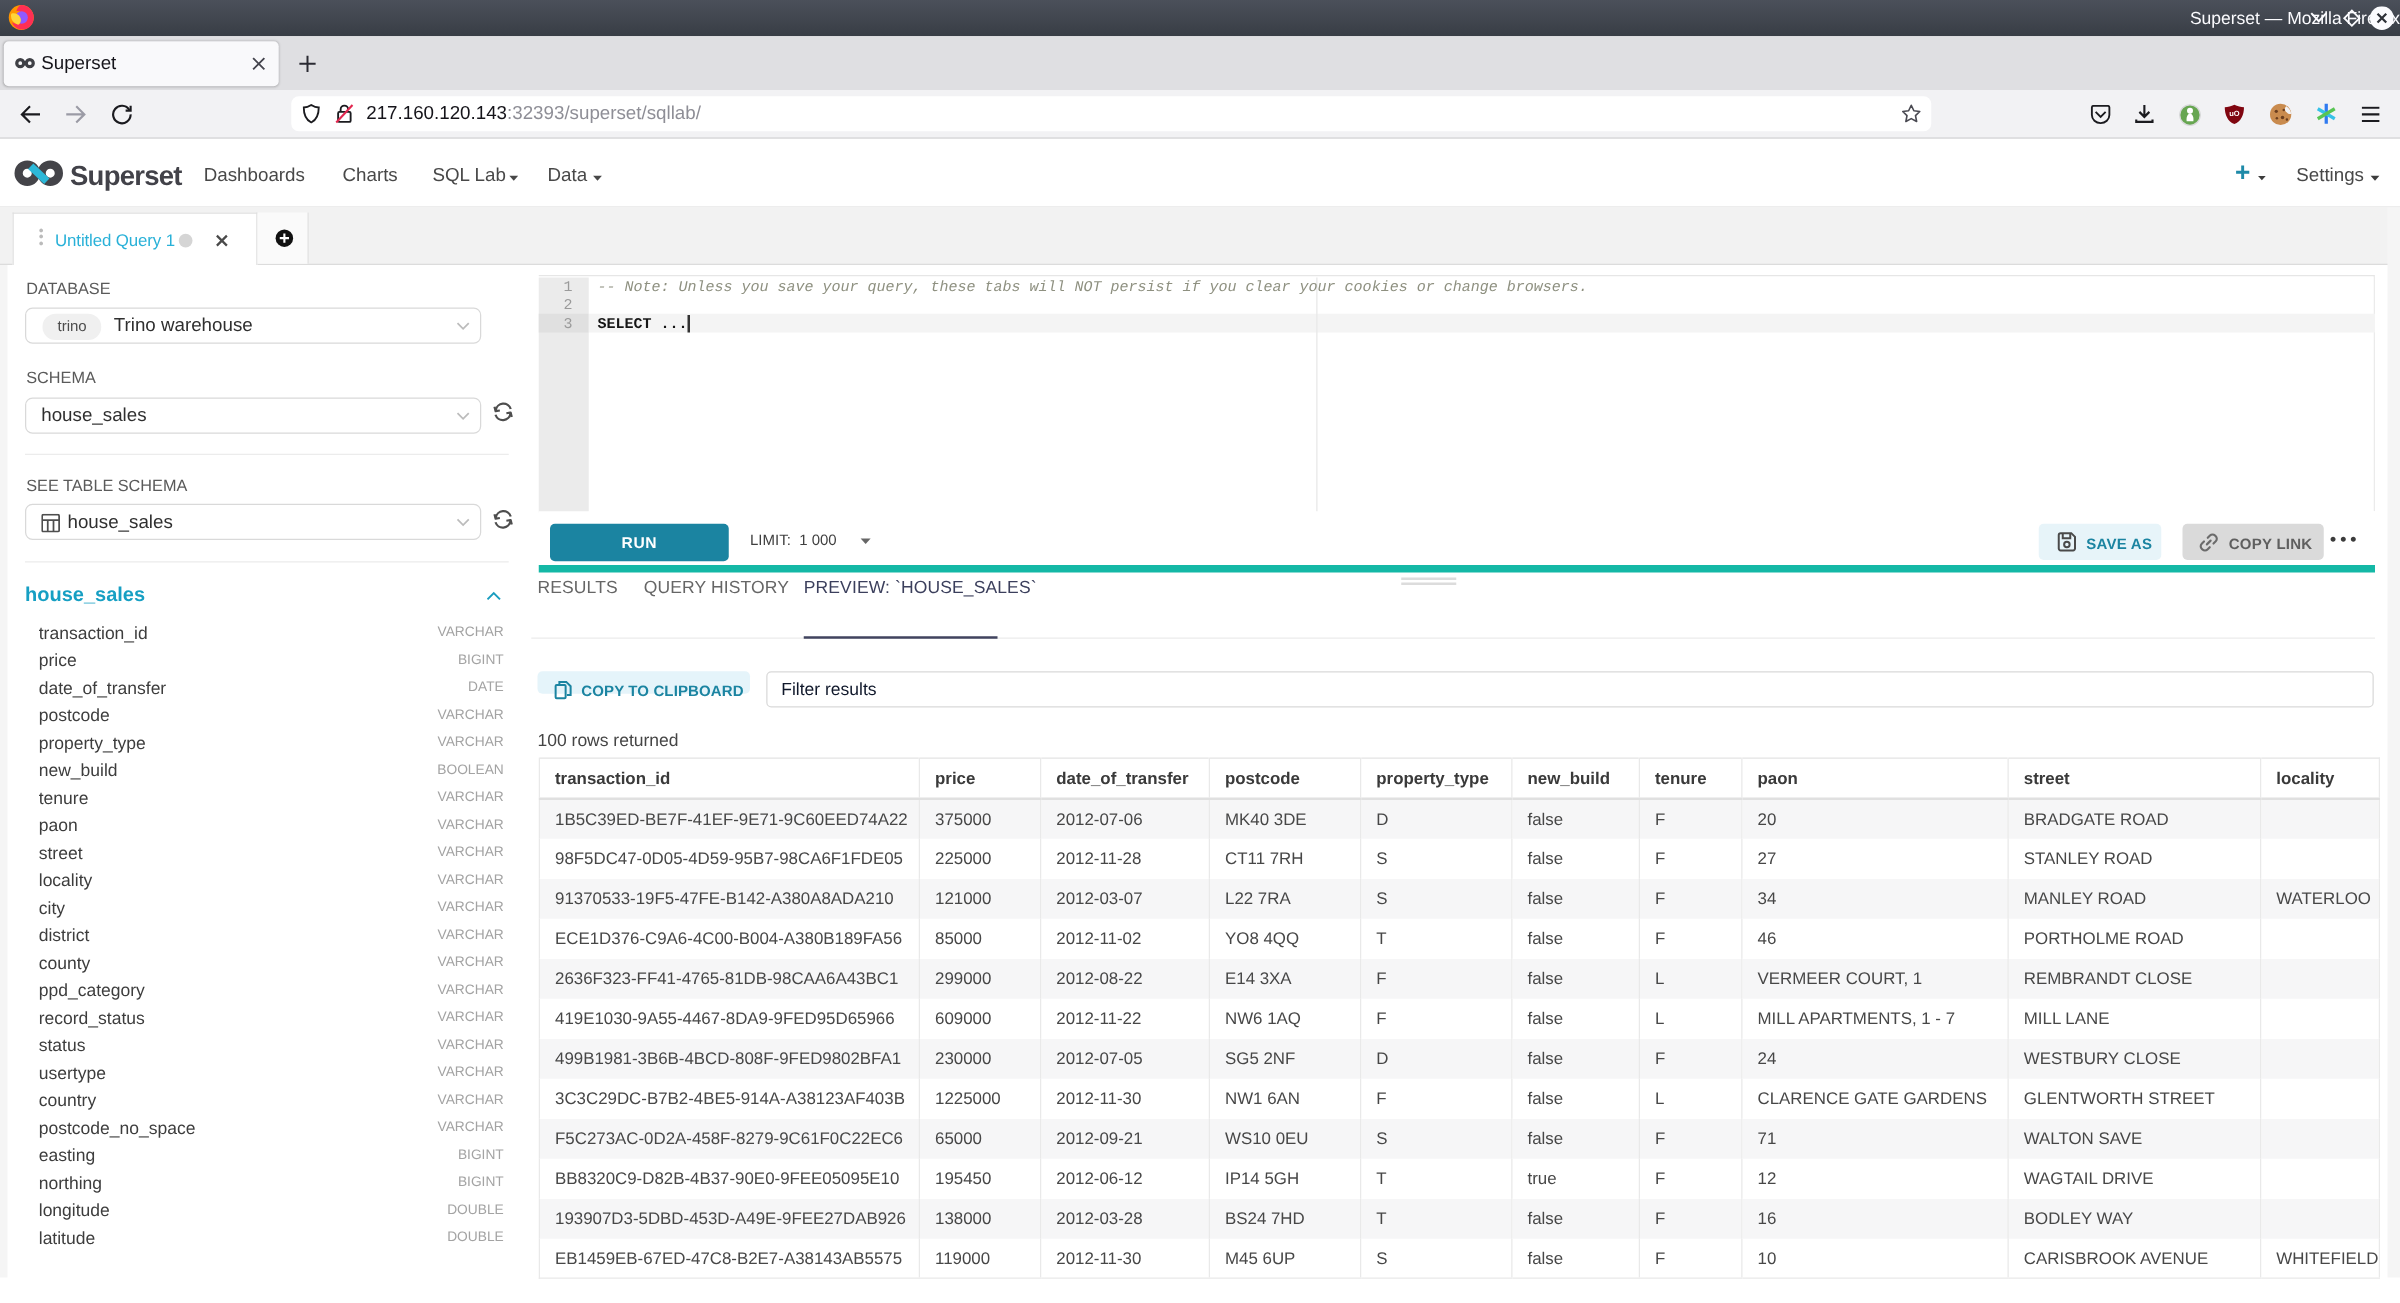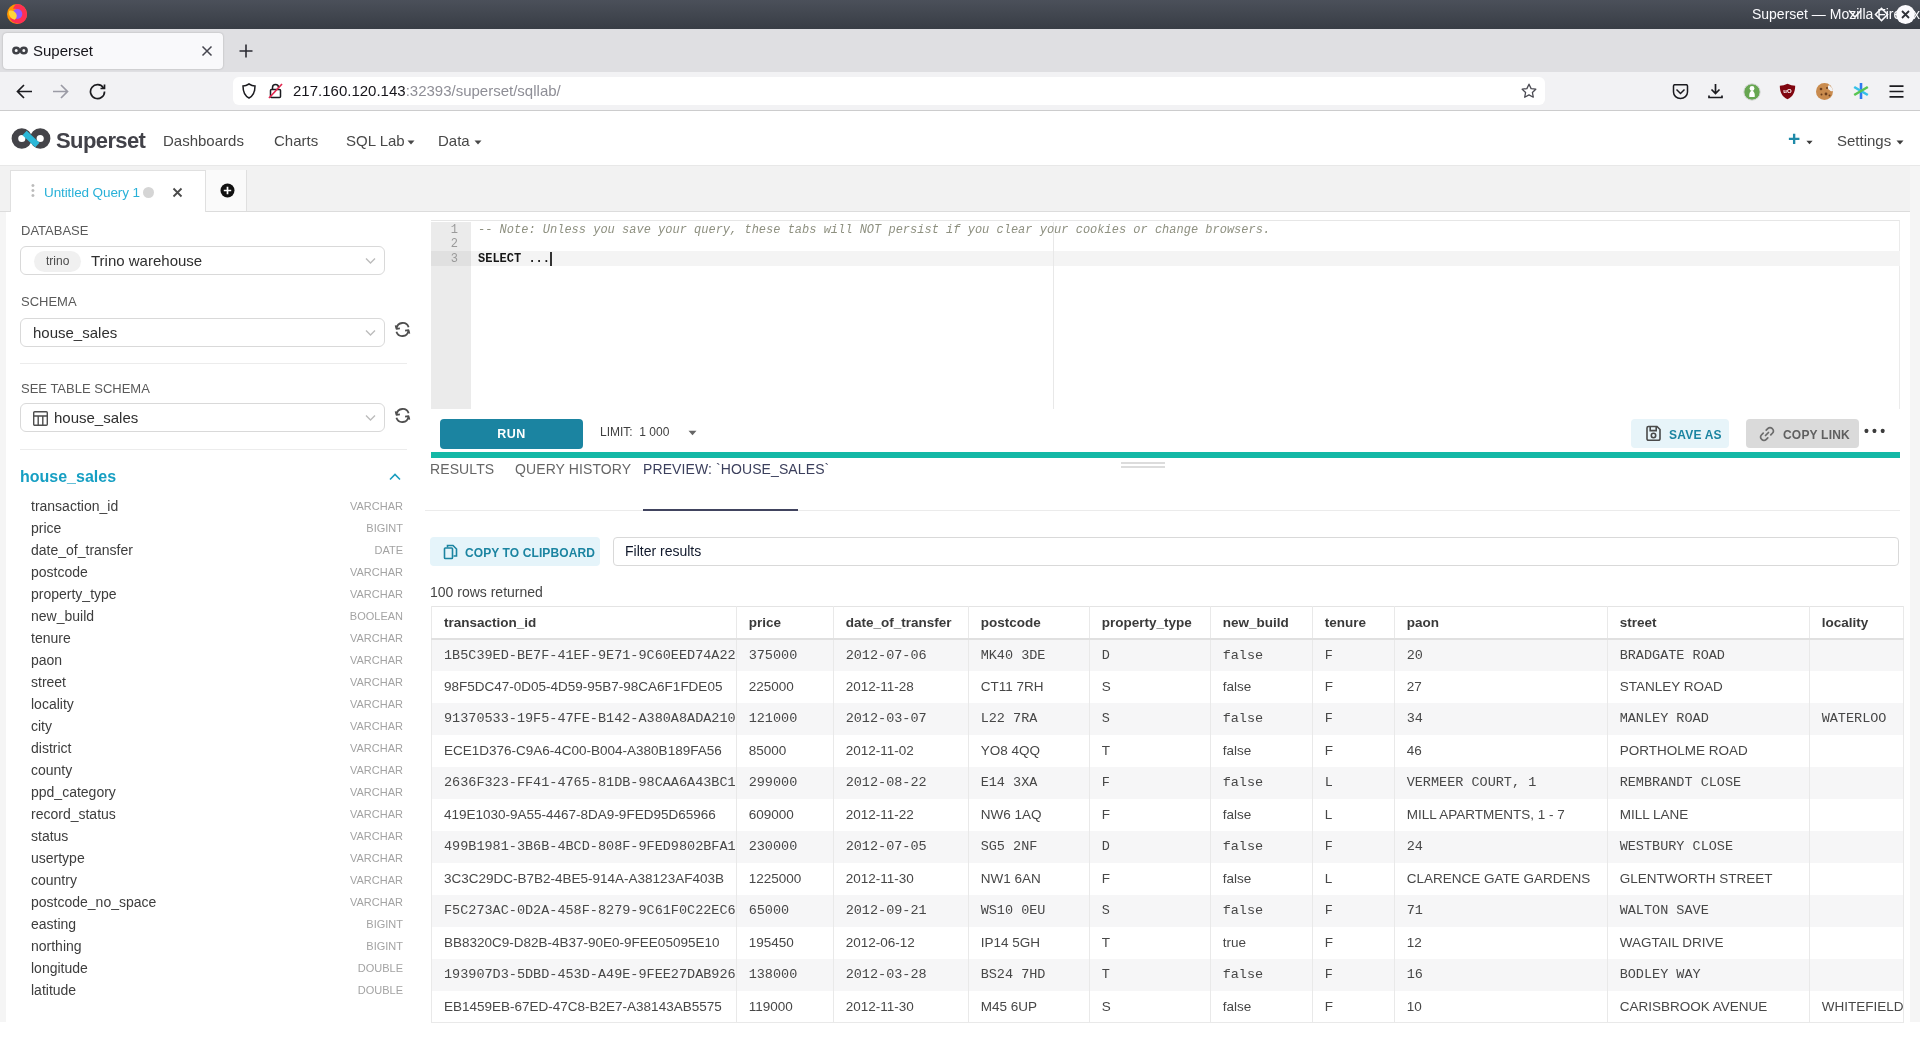--- a/index.html
+++ b/index.html
@@ -72,34 +72,34 @@
 #saveas { position:absolute; left:1200px; top:10px; width:98px; height:29px; background:#e7f4f9;
   border-radius:4px; }
 #copylink { position:absolute; left:1315px; top:10px; width:113px; height:29px; background:#dadada;
   border-radius:4px; }
 #grip1,#grip2 { position:absolute; left:1121px; width:44px; height:1.5px; background:#dcdcdc; }
 
 
 .rtab { position:absolute; top:461px; font-size:14px; color:#666; letter-spacing:0.1px; }
 #rtabline { position:absolute; left:425px; top:510px; width:1475px; height:1px; background:#ebebeb; }
 #rtabunder { position:absolute; left:643px; top:509px; width:155px; height:2px; background:#41445f; }
-#copyclip { position:absolute; left:430px; top:537px; width:170px; height:29px; background:#e5f4fa;
+#copyclip { position:absolute; left:430px; top:537px; width:170px; height:18px; background:#e5f4fa;
   border-radius:4px; }
 #filterbox { position:absolute; left:613px; top:537px; width:1286px; height:29px;
   border:1px solid #d9d9d9; border-radius:4px; background:#fff; }
 #rowsret { position:absolute; left:430px; top:584px; font-size:14px; color:#454545; }
 
 
 #dtable { position:absolute; left:431px; top:606px; }
 table.grid { border-collapse:collapse; table-layout:fixed; font-size:13.5px; color:#474747; }
 table.grid th { font-weight:bold; color:#3a3a3a; height:32px; text-align:left; padding:0 0 0 12px;
   border-bottom:2px solid #e0e0e0; background:#fff; }
 table.grid td { height:32px; padding:0 0 0 12px; overflow:hidden; white-space:nowrap; }
 table.grid th, table.grid td { border-left:1px solid #e9e9e9; }
-table.grid tr.odd td { background:#f6f6f7;font-family:Liberation Mono, monospace; }
+table.grid tr.odd td { background:#f6f6f7; }
 table.grid { border-top:1px solid #e4e4e4; border-right:1px solid #e9e9e9; }
 table.grid tr:last-child td { border-bottom:1px solid #e9e9e9; }
 </style>
 </head>
 <body>
 <div id="page">
 
   <div id="titlebar">
     <svg style="position:absolute;left:6px;top:3px;" width="22" height="22" viewBox="0 0 22 22">
       <circle cx="11" cy="11" r="10" fill="#ff9500"></circle>

